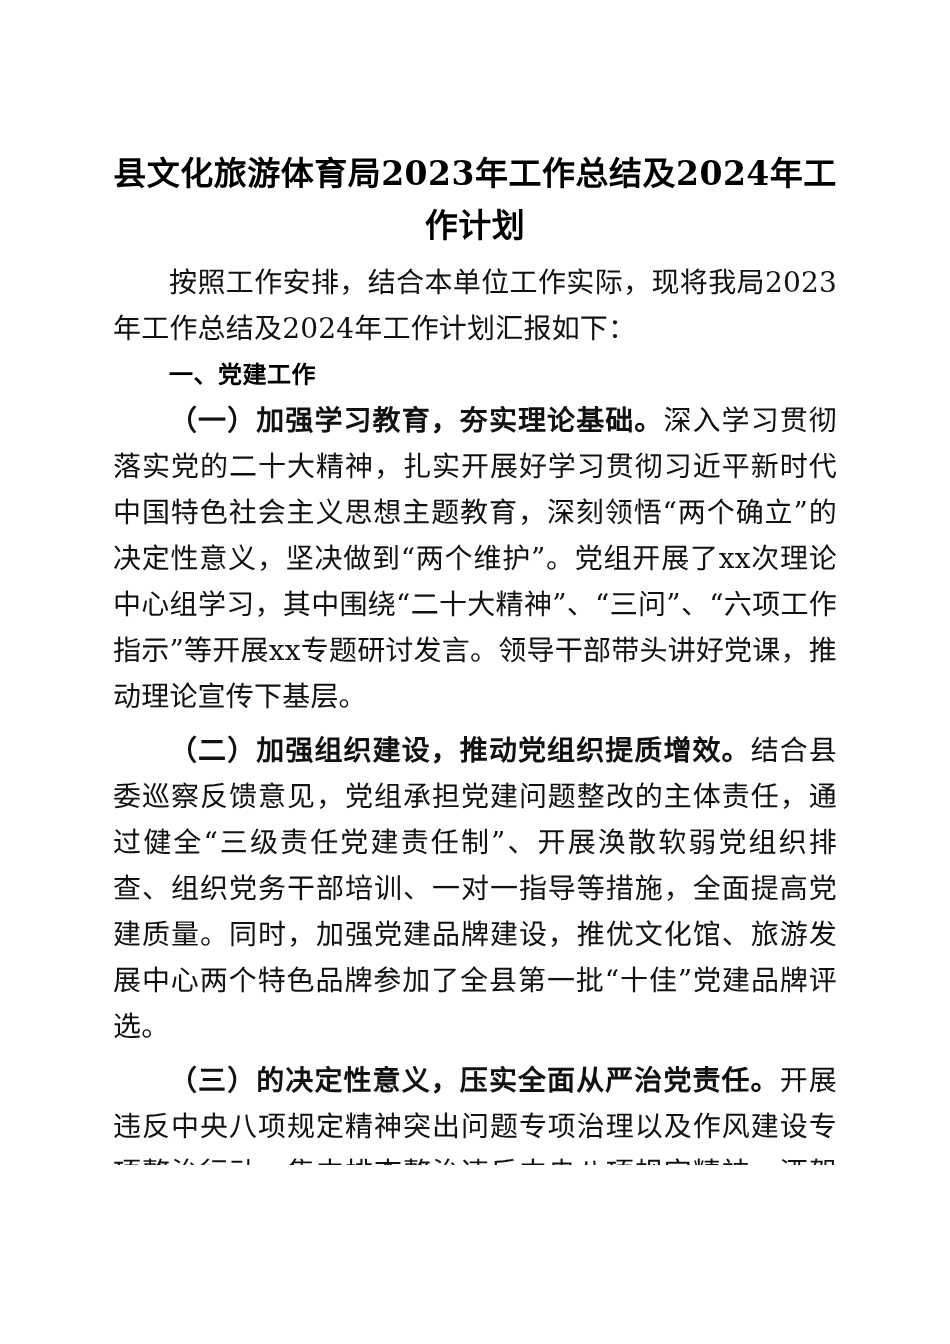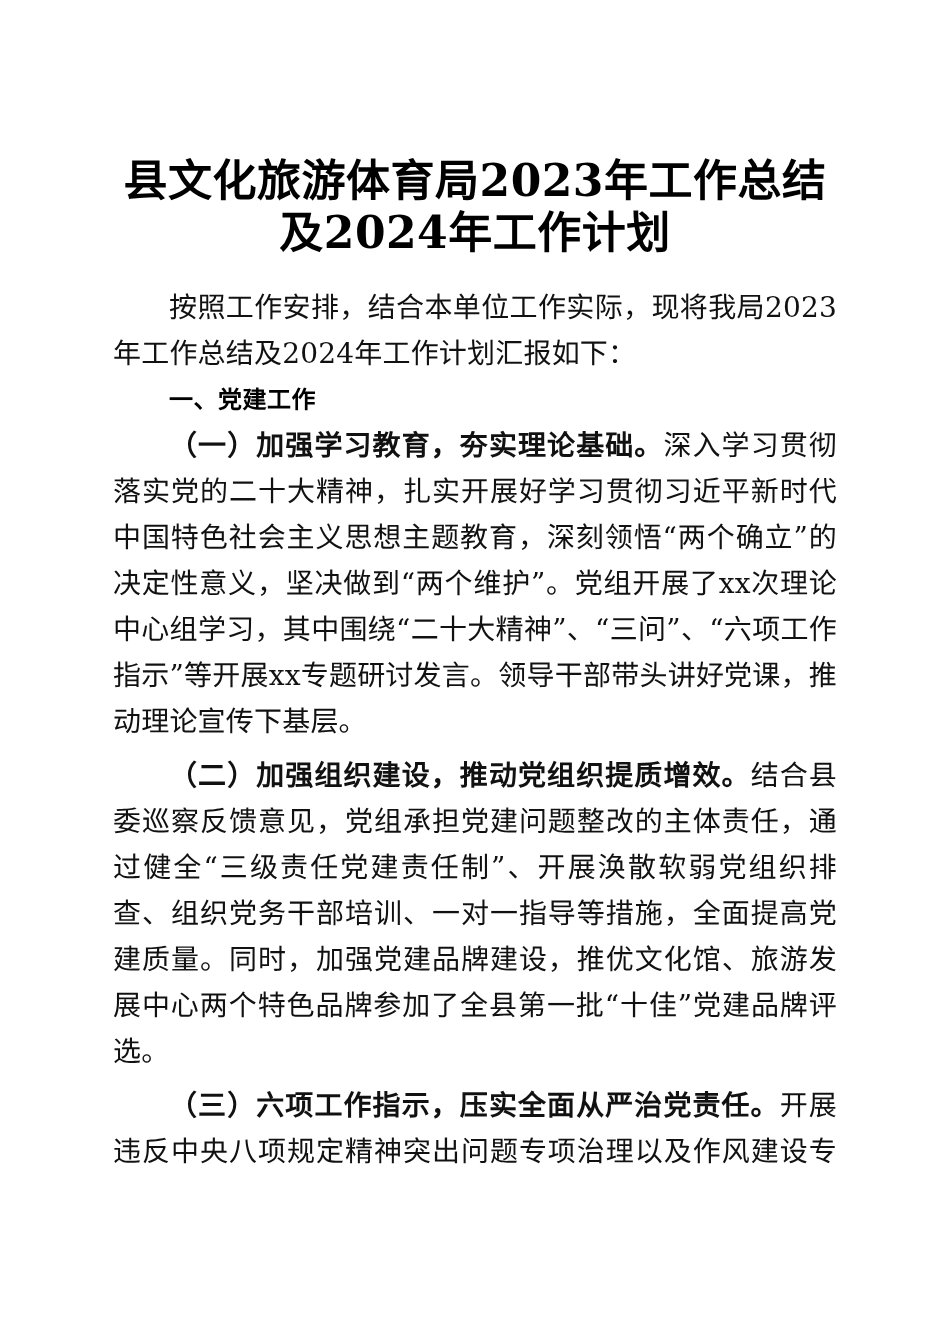--- a/index.html
+++ b/index.html
@@ -23,31 +23,31 @@
 
   
   .doc-title {
     position: absolute;
     left: 113px;
     top: 126px;
     width: 724px;
     text-align: center;
     font-family: "DejaVu Serif", "Liberation Serif", serif;
     font-weight: 700;
-    font-size: 44px;
+    font-size: 33px;
     line-height: 52px;
     letter-spacing: 0.5px;
     color: #000000;
   }
 
   
   .body-area {
     position: absolute;
     left: 113px;
-    top: 285px;
+    top: 260px;
     width: 724px;
   }
 
   .para {
     font-family: "DejaVu Serif", "Liberation Serif", serif;
     font-size: 28px;
     line-height: 46px;
     text-indent: 56px;
     text-align: justify;
     text-justify: inter-ideograph;
@@ -101,19 +101,19 @@
   <div class="body-area">
 
     <p class="para">按照工作安排，结合本单位工作实际，现将我局2023年工作总结及2024年工作计划汇报如下：</p>
 
     <p class="h1-line">一、党建工作</p>
 
     <p class="para"><span class="lead">（一）</span><span class="lead">加强学习教育，夯实理论基础。</span><span class="rest">深入学习贯彻落实党的二十大精神，扎实开展好学习贯彻习近平新时代中国特色社会主义思想主题教育，深刻领悟“两个确立”的决定性意义，坚决做到“两个维护”。党组开展了xx次理论中心组学习，其中围绕“二十大精神”、“三问”、“六项工作指示”等开展xx专题研讨发言。领导干部带头讲好党课，推动理论宣传下基层。</span></p>
 
     <p class="para"><span class="lead">（二）</span><span class="lead">加强组织建设，推动党组织提质增效。</span><span class="rest">结合县委巡察反馈意见，党组承担党建问题整改的主体责任，通过健全“三级责任党建责任制”、开展涣散软弱党组织排查、组织党务干部培训、一对一指导等措施，全面提高党建质量。同时，加强党建品牌建设，推优文化馆、旅游发展中心两个特色品牌参加了全县第一批“十佳”党建品牌评选。</span></p>
 
-    <p class="para"><span class="lead">（三）</span><span class="lead">六项工作指示，压实全面从严治党责任。</span><span class="rest">开展违反中央八项规定精神突出问题专项治理以及作风建设专项整治行动，集中排查整治违反中央八项规定精神、酒驾醉驾、违规吃喝、形式主义官僚主义等不正之风。将《纪律处分条例》作为</span></p>
+    <p class="para"><span class="lead">（三）</span><span class="lead">的决定性意义，压实全面从严治党责任。</span><span class="rest">开展违反中央八项规定精神突出问题专项治理以及作风建设专项整治行动，集中排查整治违反中央八项规定精神、酒驾醉驾、违规吃喝、形式主义官僚主义等不正之风。将《纪律处分条例》作为</span></p>
 
   </div>
 
   <div class="page-bottom-blank"></div>
 
 </div>
 
 </body></html>

